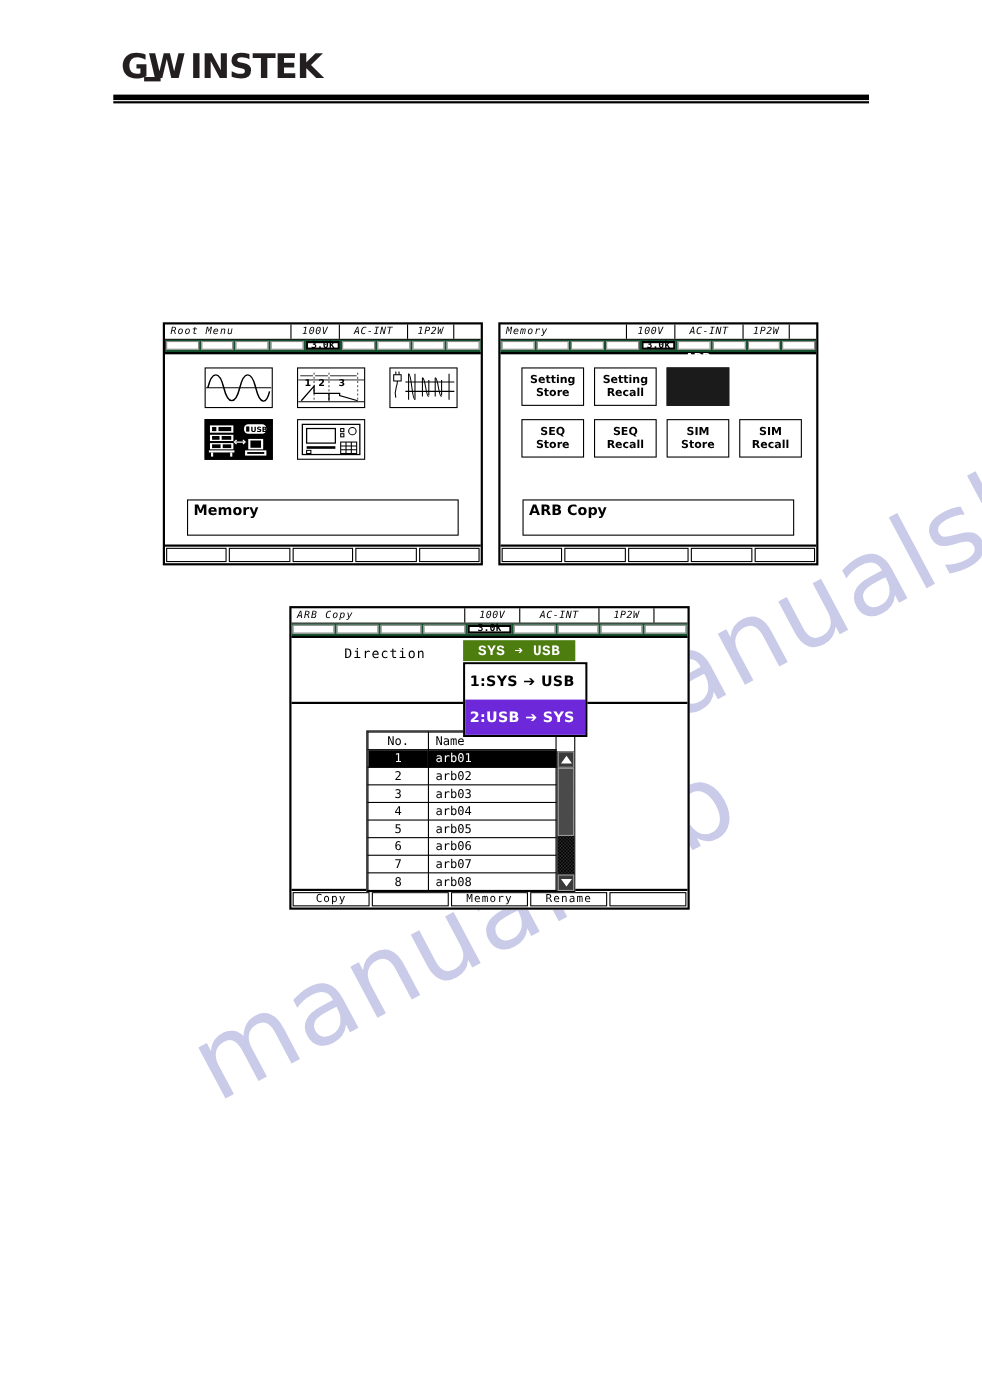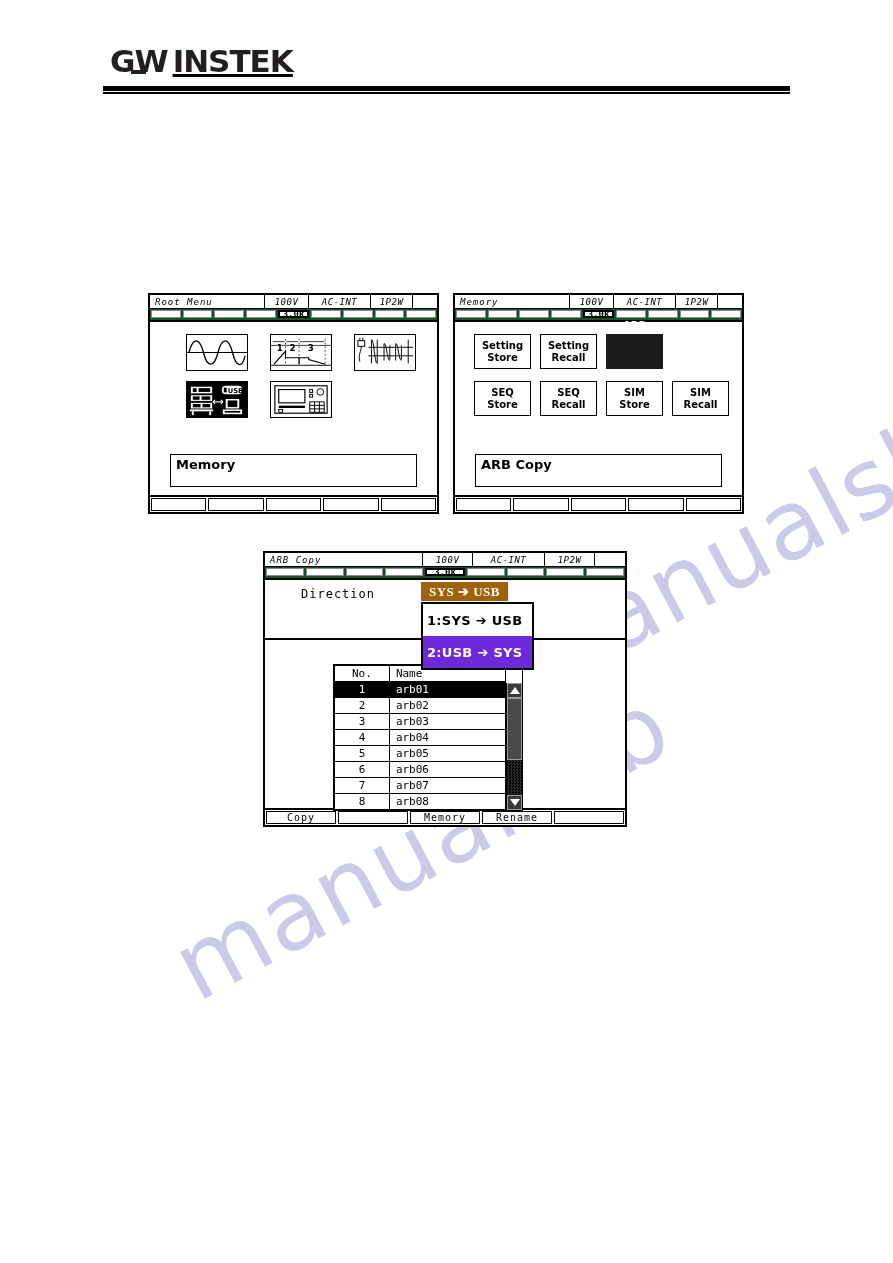--- a/index.html
+++ b/index.html
@@ -28,21 +28,20 @@
   }
   .wm-a { left: 470px; top: 430px; font-size: 96px; transform: rotate(-28deg); letter-spacing: 2px; }
   .wm-b { left: 150px; top: 790px; font-size: 96px; transform: rotate(-28deg); letter-spacing: 2px; }
 
   
   .logo-wrap {
     position: absolute;
     left: 110px;
     top: 46px;
     z-index: 3;
-    text-decoration: underline;
   }
   .logo-text {
     font-family: "DejaVu Sans", sans-serif;
     font-weight: bold;
     font-size: 31px;
     letter-spacing: -1px;
     color: #231f20;
     line-height: 1;
     white-space: nowrap;
   }
@@ -255,37 +254,37 @@
 
   .dir-row {
     position: relative;
     height: 28px;
     border-bottom: 0;
     display: flex;
     align-items: center;
   }
   .dir-label {
     position: absolute;
-    left: 36px;
+    left: 48px;
     top: 7px;
     font-size: 12px;
     letter-spacing: 1px;
   }
   .dir-value {
     position: absolute;
     left: 156px;
     top: 2px;
-    width: 87px;
+    width: 102px;
     height: 19px;
-    background: #a16207;
+    background: #4d7c0f;
     color: #fff;
     display: flex;
     align-items: center;
     justify-content: center;
-    font-family: Liberation Serif, serif;
+    font-family: Liberation Mono, monospace;
     font-weight: bold;
     font-size: 13px;
     letter-spacing: 0.5px;
   }
   .sep-line {
     position: absolute;
     left: 0; right: 0;
     top: 58px;
     height: 2px;
     background: #000;

